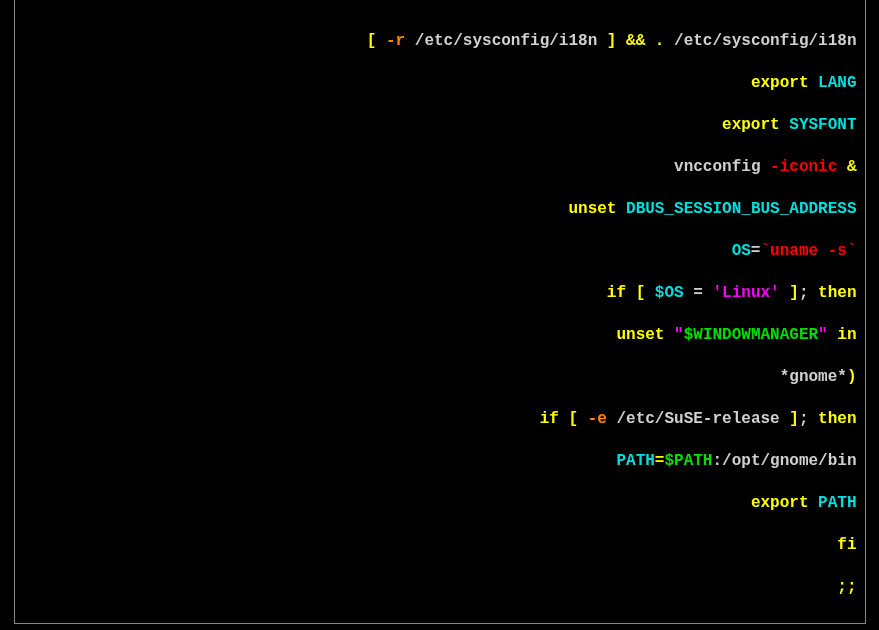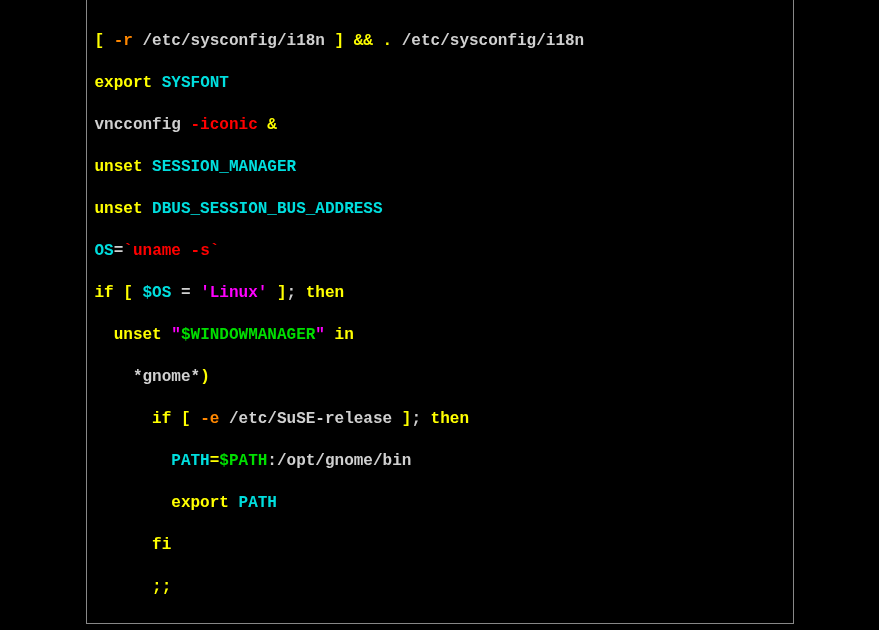--- a/index.html
+++ b/index.html
@@ -7,48 +7,49 @@
       padding: 0;
       background: #000;
       width: 879px;
       height: 630px;
       overflow: hidden;
     }
     .terminal {
       background: #000;
       border: 1px solid #888;
       border-top: none;
-      width: 708px;
+      width: 852px;
       height: 624px;
       margin: 0 auto;
       padding: 10px 8px;
       font-family: "Consolas", "Courier New", monospace;
       font-size: 16px;
       font-weight: bold;
       line-height: 21px;
       white-space: pre;
       box-sizing: border-box;
+      text-align: right;
     }
     .line { display: block; }
     .yellow { color: #ffff00; }
     .orange { color: #ff8700; }
     .white  { color: #d0d0d0; }
     .cyan   { color: #00dede; }
     .green  { color: #00de00; }
     .red    { color: #ff0000; }
     .magenta{ color: #ff00ff; margin-top: 12px; }
   </style>
 </head>
 <body>
 
 <div class="terminal">
 <span class="line"><span class="yellow">[ </span><span class="orange">-r </span><span class="white">/etc/sysconfig/i18n </span><span class="yellow">] </span><span class="yellow">&amp;&amp; </span><span class="yellow">. </span><span class="white">/etc/sysconfig/i18n</span></span>
+<span class="line"><span class="yellow">export </span><span class="cyan">LANG</span></span>
 <span class="line"><span class="yellow">export </span><span class="cyan">SYSFONT</span></span>
 <span class="line"><span class="white">vncconfig </span><span class="red">-iconic </span><span class="yellow">&amp;</span></span>
-<span class="line"><span class="yellow">unset </span><span class="cyan">SESSION_MANAGER</span></span>
 <span class="line"><span class="yellow">unset </span><span class="cyan">DBUS_SESSION_BUS_ADDRESS</span></span>
 <span class="line"><span class="cyan">OS</span><span class="white">=</span><span class="red">`</span><span class="red">uname -s</span><span class="red">`</span></span>
 <span class="line"><span class="yellow">if </span><span class="yellow">[ </span><span class="cyan">$OS </span><span class="white">= </span><span class="magenta">'Linux' </span><span class="yellow">]</span><span class="white">; </span><span class="yellow">then</span></span>
 <span class="line"><span class="yellow">  unset </span><span class="magenta">"</span><span class="green">$WINDOWMANAGER</span><span class="magenta">" </span><span class="yellow">in</span></span>
 <span class="line"><span class="white">    *gnome*</span><span class="yellow">)</span></span>
 <span class="line"><span class="yellow">      if </span><span class="yellow">[ </span><span class="orange">-e </span><span class="white">/etc/SuSE-release </span><span class="yellow">]</span><span class="white">; </span><span class="yellow">then</span></span>
 <span class="line"><span class="white">        </span><span class="cyan">PATH</span><span class="yellow">=</span><span class="green">$PATH</span><span class="white">:/opt/gnome/bin</span></span>
 <span class="line"><span class="yellow">        export </span><span class="cyan">PATH</span></span>
 <span class="line"><span class="yellow">      fi</span></span>
 <span class="line"><span class="yellow">      ;;</span></span>

